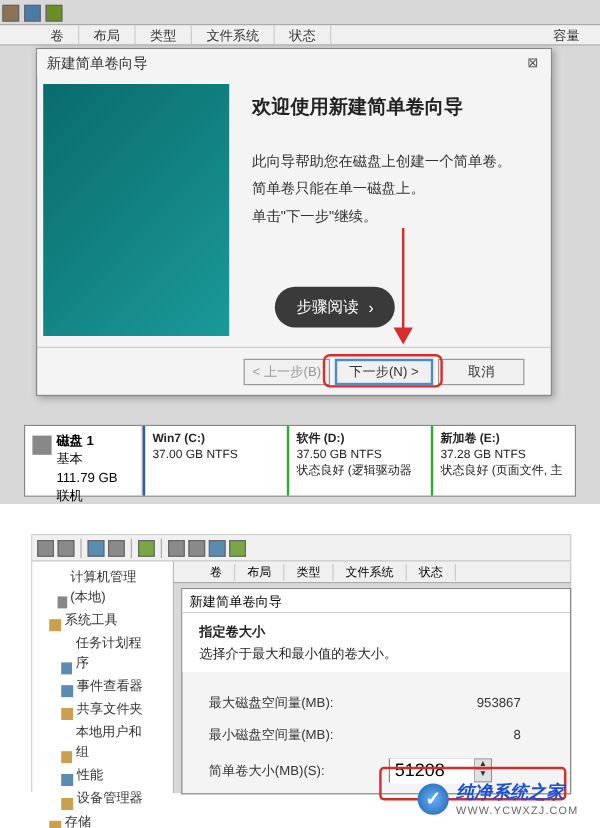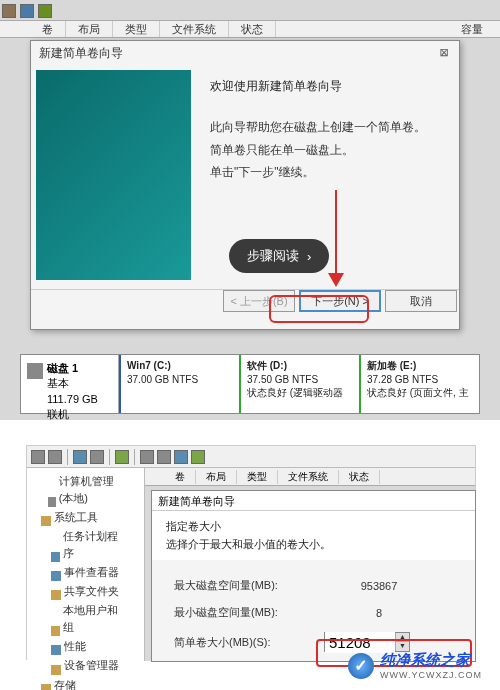--- a/index.html
+++ b/index.html
@@ -11,23 +11,23 @@
   .icon-small3{width:14px;height:14px;background:#6b8e23;border:1px solid #666}
   .toolbar-area{position:absolute;top:20px;left:0;right:0;height:18px;background:#f0f0f0;border-top:1px solid #aaa;border-bottom:1px solid #aaa;display:flex;font-size:11px;align-items:center;padding-left:30px}
   .tb-col{padding:0 12px;border-right:1px solid #ccc;color:#333;height:100%;display:flex;align-items:center}
   .tb-col.last{margin-left:auto;margin-right:5px;border-right:none}
   .wizard{position:absolute;top:40px;left:30px;width:430px;height:290px;background:#f4f4f4;border:1px solid #888;box-shadow:2px 2px 6px rgba(0,0,0,0.3)}
   .wiz-title{height:24px;background:#f4f4f4;font-size:12px;padding:4px 8px;color:#333;display:flex;justify-content:space-between;align-items:center}
   .wiz-close{width:14px;height:14px;font-size:11px;text-align:center;color:#555}
   .wiz-body{display:flex;height:220px}
   .wiz-img{width:155px;height:210px;margin:5px;background:linear-gradient(135deg,#0a6b6b,#1a9999)}
   .wiz-text{flex:1;padding:10px 14px;font-size:12px;color:#333;line-height:1.9}
-  .wiz-heading{font-size:12px;font-weight:normal;margin-bottom:18px;color:#222}
+  .wiz-heading{font-size:16px;font-weight:bold;margin-bottom:18px;color:#222}
   .step-btn{position:absolute;bottom:56px;left:198px;background:#3a3a3a;color:#fff;border-radius:18px;padding:8px 18px;font-size:13px;display:flex;align-items:center;gap:8px}
-  .wiz-buttons{position:absolute;bottom:0;left:0;right:0;height:40px;border-top:1px solid #ccc;display:flex;justify-content:flex-end;gap:4px;padding-right:2px}
+  .wiz-buttons{position:absolute;bottom:0;left:0;right:0;height:40px;border-top:1px solid #ccc;display:flex;align-items:center;justify-content:flex-end;gap:4px;padding-right:22px}
   .wiz-btn{height:22px;min-width:72px;background:#f0f0f0;border:1px solid #999;font-size:11px;display:flex;align-items:center;justify-content:center;color:#333}
   .wiz-btn.disabled{color:#999}
   .wiz-btn.primary{border:2px solid #4a8cca;min-width:82px}
   .next-highlight{position:absolute;bottom:6px;right:90px;width:100px;height:28px;border:2px solid #d62c2c;border-radius:6px;pointer-events:none}
   .red-arrow{position:absolute;top:190px;left:335px;width:2px;height:95px;background:#d62c2c}
   .red-arrow::after{content:"";position:absolute;bottom:-2px;left:-7px;border-left:8px solid transparent;border-right:8px solid transparent;border-top:14px solid #d62c2c}
   .disk-info{position:absolute;top:354px;left:20px;width:460px;background:#fff;border:1px solid #888;font-size:11px}
   .disk-row{display:flex;height:58px}
   .disk-label{width:98px;border-right:1px solid #aaa;padding:6px;display:flex;gap:4px}
   .disk-icon{width:16px;height:16px;background:#888;margin-top:2px}
@@ -49,25 +49,25 @@
   .tree-item.indent2{padding-left:20px}
   .tree-icon{width:10px;height:10px;background:#c9a050;display:inline-block}
   .tree-icon.blue{background:#5a8bb0}
   .tree-icon.gray{background:#888}
   .s2-main{flex:1;background:#d8d8d8;position:relative}
   .s2-tabs{height:18px;background:#f0f0f0;border-bottom:1px solid #aaa;display:flex;font-size:10px;align-items:center;padding-left:20px}
   .s2-tab{padding:0 10px;border-right:1px solid #ccc}
   .s2-wizard{position:absolute;top:22px;left:6px;right:-1px;bottom:-1px;background:#f4f4f4;border:1px solid #888}
   .s2w-title{height:20px;font-size:11px;padding:3px 6px;border-bottom:1px solid #ccc;background:#fff}
   .s2w-sub{padding:8px 14px;font-size:11px;color:#222;background:#fff}
-  .s2w-sub .h{font-weight:normal;margin-bottom:3px}
+  .s2w-sub .h{font-weight:bold;margin-bottom:3px}
   .s2w-form{padding:18px 22px;font-size:11px;color:#333}
   .form-row{display:flex;margin-bottom:12px;align-items:center}
   .form-label{width:150px}
-  .form-val{width:110px;text-align:center}
+  .form-val{width:110px;text-align:right}
   .spinner{display:flex;align-items:center;border:1px solid #888;background:#fff;height:20px}
   .spinner input{border:none;width:70px;font-size:15px;padding:2px 4px;outline:none}
   .spinner-btns{width:14px;display:flex;flex-direction:column;border-left:1px solid #aaa}
   .sp-btn{height:9px;font-size:7px;text-align:center;line-height:8px;background:#e0e0e0;border-bottom:1px solid #aaa}
   .red-box2{position:absolute;border:2px solid #d62c2c;border-radius:4px;pointer-events:none}
   .watermark{position:absolute;bottom:10px;right:18px;display:flex;align-items:center;gap:6px}
   .wm-logo{width:26px;height:26px;border-radius:50%;background:radial-gradient(circle,#6ab0ff,#1a5fa8);display:flex;align-items:center;justify-content:center;color:#fff;font-size:16px;font-weight:bold}
   .wm-text{font-size:15px;color:#1d4ed8;font-style:italic;font-weight:bold}
   .wm-sub{font-size:9px;color:#666;letter-spacing:1px}
 </style>

